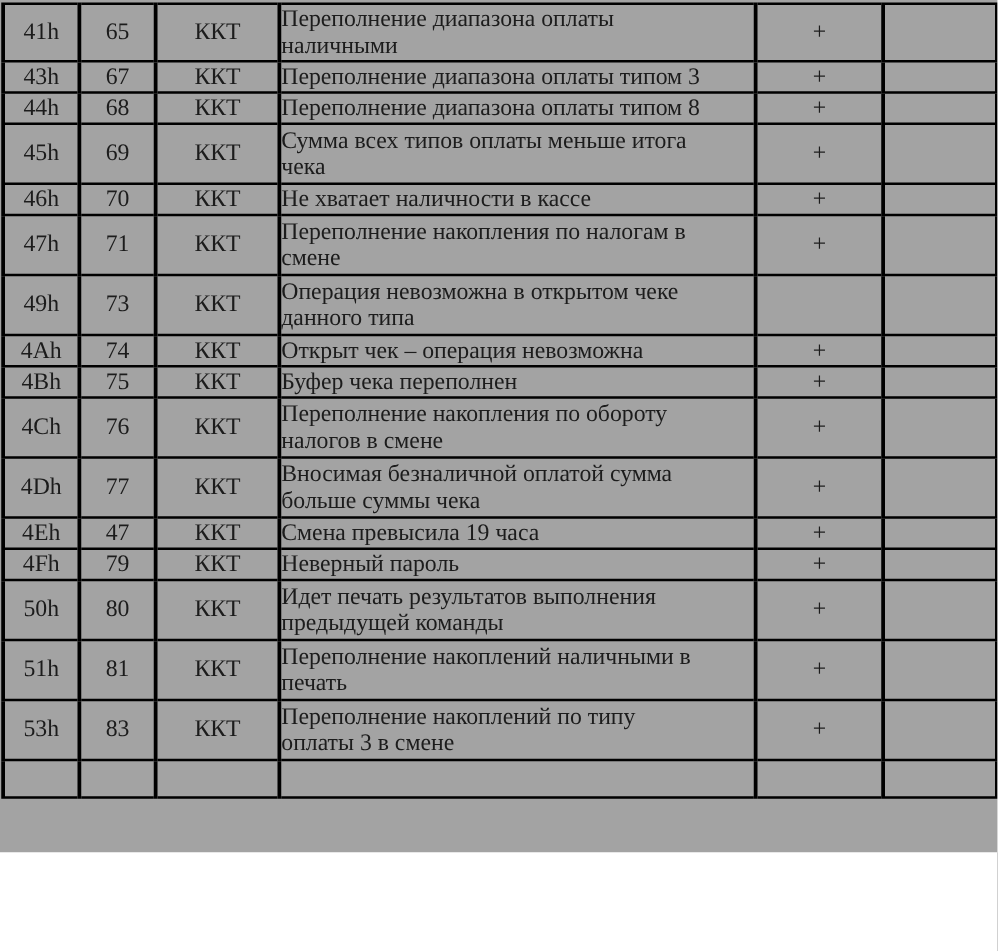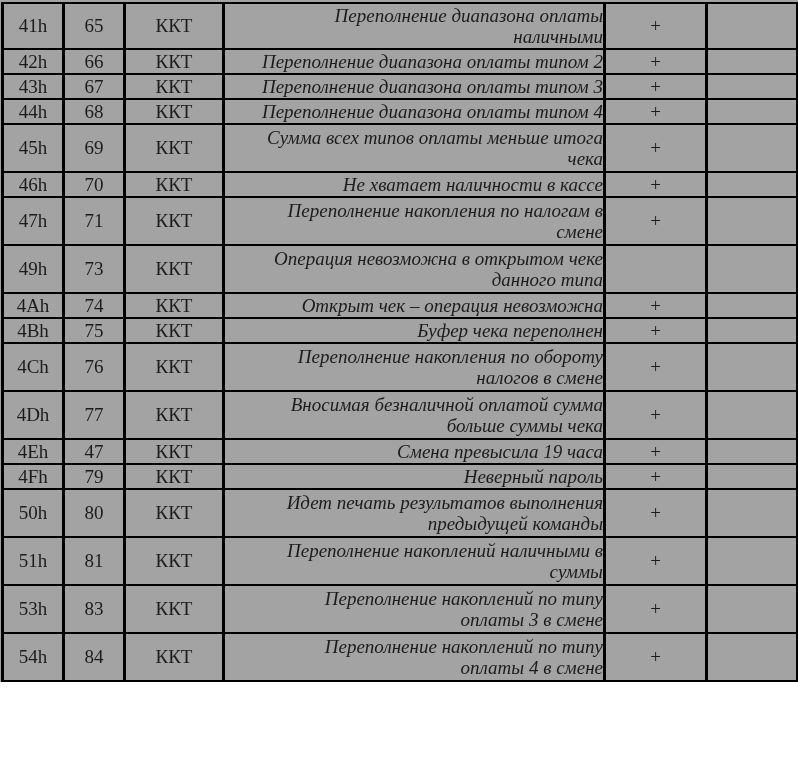--- a/index.html
+++ b/index.html
@@ -21,25 +21,24 @@
     border-left-width: 3px;
     border-right-width: 3px;
     font-size: 19px;
     color: #1c1c1c;
     vertical-align: middle;
     padding: 0;
     overflow: hidden;
   }
   td.c-hex, td.c-dec, td.c-dev { text-align: center; }
   td.c-desc {
-    text-align: right;
+    text-align: left;
     padding: 1px 4px;
     white-space: pre-line;
     line-height: 21px;
-    font-style: italic;
   }
   td.c-flag {
     text-align: center;
     color: #3a3a3a;
     font-size: 20px;
   }
   tr.r1 { height: 46px; }
   tr.rs { height: 25px; }
   tr.rd { height: 48px; }
   tr.rp { height: 30px; }
@@ -61,40 +60,32 @@
       <tr class="r1">
         <td class="c-hex">41h</td>
         <td class="c-dec">65</td>
         <td class="c-dev">ККТ</td>
         <td class="c-desc">Переполнение диапазона оплаты
 наличными</td>
         <td class="c-flag">+</td>
         <td class="c-note"></td>
       </tr>
       <tr class="rs">
-        <td class="c-hex">42h</td>
-        <td class="c-dec">66</td>
-        <td class="c-dev">ККТ</td>
-        <td class="c-desc">Переполнение диапазона оплаты типом 2</td>
-        <td class="c-flag">+</td>
-        <td class="c-note"></td>
-      </tr>
-      <tr class="rs">
         <td class="c-hex">43h</td>
         <td class="c-dec">67</td>
         <td class="c-dev">ККТ</td>
         <td class="c-desc">Переполнение диапазона оплаты типом 3</td>
         <td class="c-flag">+</td>
         <td class="c-note"></td>
       </tr>
       <tr class="rs">
         <td class="c-hex">44h</td>
         <td class="c-dec">68</td>
         <td class="c-dev">ККТ</td>
-        <td class="c-desc">Переполнение диапазона оплаты типом 4</td>
+        <td class="c-desc">Переполнение диапазона оплаты типом 8</td>
         <td class="c-flag">+</td>
         <td class="c-note"></td>
       </tr>
       <tr class="rd">
         <td class="c-hex">45h</td>
         <td class="c-dec">69</td>
         <td class="c-dev">ККТ</td>
         <td class="c-desc">Сумма всех типов оплаты меньше итога
 чека</td>
         <td class="c-flag">+</td>
@@ -183,39 +174,30 @@
         <td class="c-desc">Идет печать результатов выполнения
 предыдущей команды</td>
         <td class="c-flag">+</td>
         <td class="c-note"></td>
       </tr>
       <tr class="rd">
         <td class="c-hex">51h</td>
         <td class="c-dec">81</td>
         <td class="c-dev">ККТ</td>
         <td class="c-desc">Переполнение накоплений наличными в
-суммы</td>
+печать</td>
         <td class="c-flag">+</td>
         <td class="c-note"></td>
       </tr>
       <tr class="rd">
         <td class="c-hex">53h</td>
         <td class="c-dec">83</td>
         <td class="c-dev">ККТ</td>
         <td class="c-desc">Переполнение накоплений по типу
 оплаты 3 в смене</td>
-        <td class="c-flag">+</td>
-        <td class="c-note"></td>
-      </tr>
-      <tr class="rd">
-        <td class="c-hex">54h</td>
-        <td class="c-dec">84</td>
-        <td class="c-dev">ККТ</td>
-        <td class="c-desc">Переполнение накоплений по типу
-оплаты 4 в смене</td>
         <td class="c-flag">+</td>
         <td class="c-note"></td>
       </tr>
       <tr class="rp">
         <td class="c-hex"></td>
         <td class="c-dec"></td>
         <td class="c-dev"></td>
         <td class="c-desc"></td>
         <td class="c-flag"></td>
         <td class="c-note"></td>

